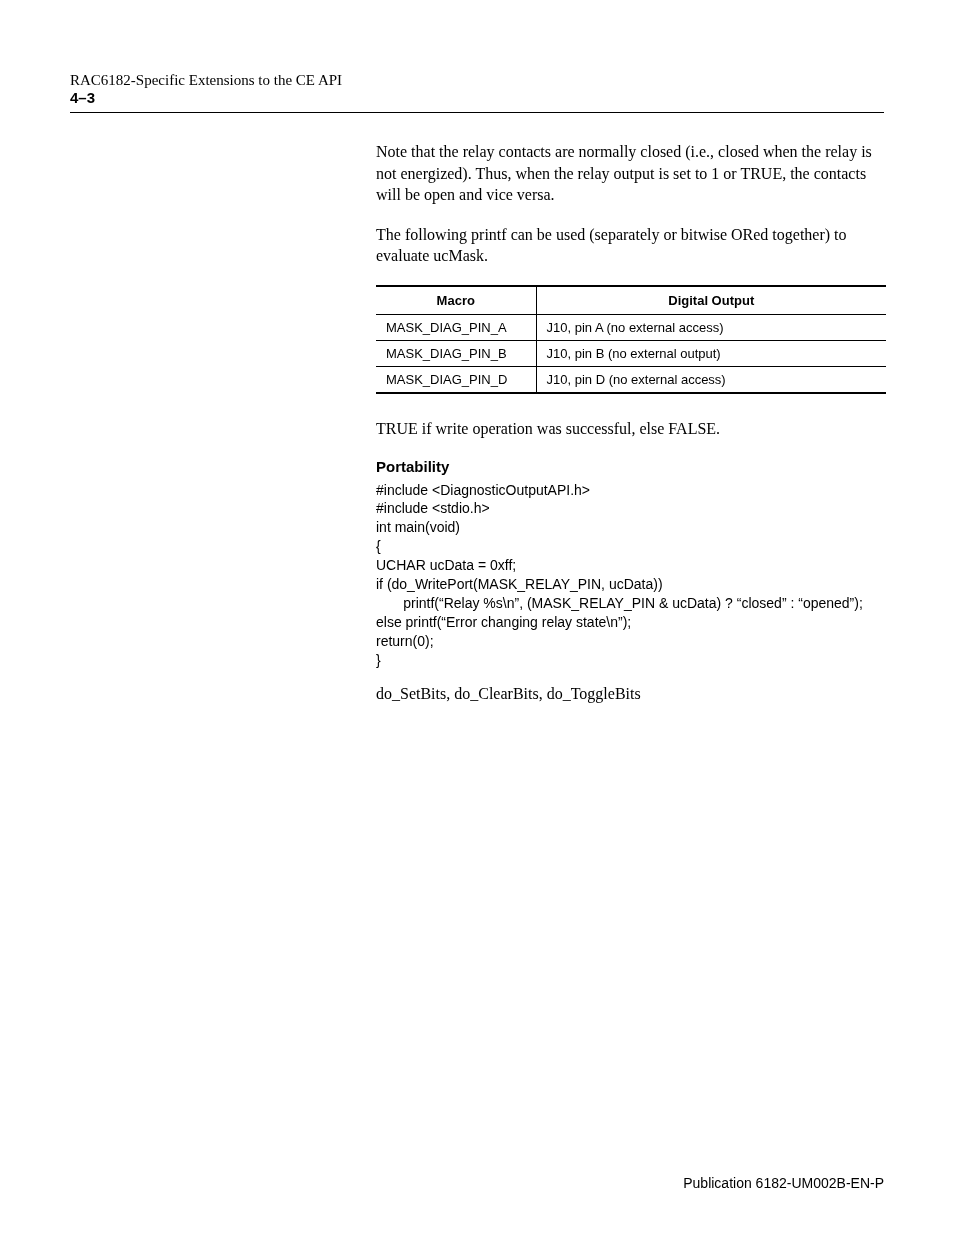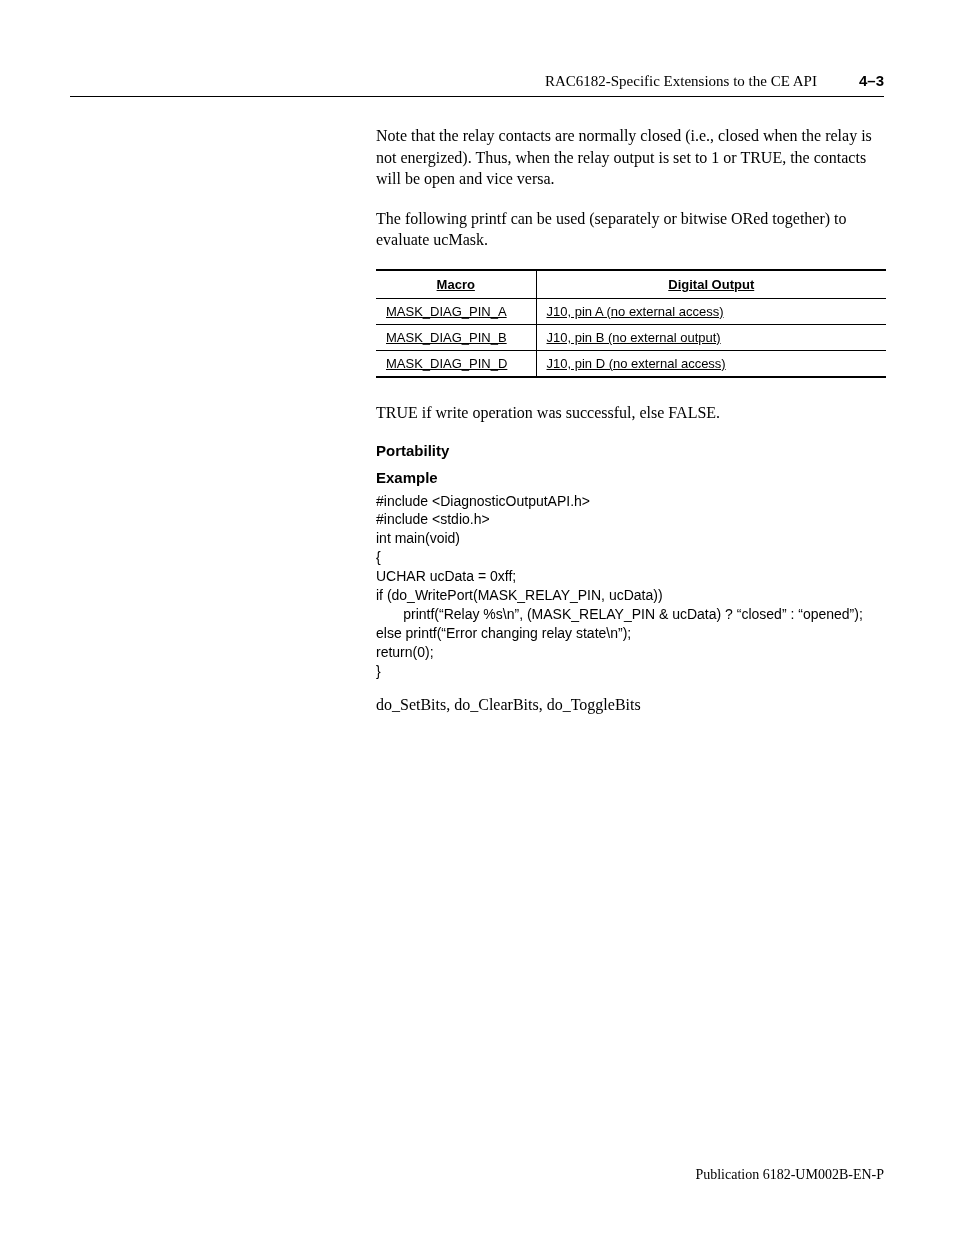--- a/index.html
+++ b/index.html
@@ -13,44 +13,43 @@
     }
     .page {
       padding: 72px 70px 50px 70px;
       height: 100%;
       position: relative;
     }
     .header {
       display: flex;
       justify-content: flex-end;
       align-items: baseline;
-      gap: 42px;
       border-bottom: 1px solid #000;
       padding-bottom: 6px;
       margin-bottom: 28px;
       font-size: 15px;
+      flex-direction: column;
     }
     .header .title { font-family: "Times New Roman", serif; }
     .header .pageno { font-weight: bold; font-family: Arial, Helvetica, sans-serif; font-size: 15px; }
     .content {
       margin-left: 306px;
       width: 510px;
     }
     p.body {
       font-size: 16px;
       line-height: 1.35;
       margin-bottom: 18px;
     }
     table.data {
       border-collapse: collapse;
       width: 100%;
       margin-bottom: 24px;
       font-family: Arial, Helvetica, sans-serif;
       font-size: 13px;
-      text-decoration: underline;
     }
     table.data th {
       font-weight: bold;
       text-align: center;
       border-top: 2px solid #000;
       border-bottom: 1px solid #000;
       padding: 6px 10px;
     }
     table.data th:first-child,
     table.data td:first-child {
@@ -73,23 +72,23 @@
     .code {
       font-family: Arial, Helvetica, sans-serif;
       font-size: 14px;
       line-height: 1.35;
       white-space: pre-wrap;
       margin-bottom: 14px;
     }
     .code-line { display: block; }
     .footer {
       position: absolute;
-      bottom: 52px;
+      bottom: 44px;
       right: 70px;
-      font-family: Liberation Serif, serif;
+      font-family: Liberation Sans, sans-serif;
       font-size: 14px;
     }
   </style>
 </head>
 <body>
 
 <div class="page">
   <div class="header">
     <span class="title">RAC6182-Specific Extensions to the CE API</span>
     <span class="pageno">4–3</span>
@@ -120,21 +119,20 @@
           <td>MASK_DIAG_PIN_D</td>
           <td>J10, pin D (no external access)</td>
         </tr>
       </tbody>
     </table>
 
     <p class="body">TRUE if write operation was successful, else FALSE.</p>
 
     <h3 class="section">Portability</h3>
 
-    <h3 class="section">Example</h3>
     <div class="code"><span class="code-line">#include &lt;DiagnosticOutputAPI.h&gt;</span><span class="code-line">#include &lt;stdio.h&gt;</span><span class="code-line"></span><span class="code-line">int main(void)</span><span class="code-line">{</span><span class="code-line">UCHAR ucData = 0xff;</span><span class="code-line"></span><span class="code-line">if (do_WritePort(MASK_RELAY_PIN, ucData))</span><span class="code-line">       printf(“Relay %s\n”, (MASK_RELAY_PIN &amp; ucData) ? “closed” : “opened”);</span><span class="code-line">else printf(“Error changing relay state\n”);</span><span class="code-line"></span><span class="code-line">return(0);</span><span class="code-line">}</span></div>
 
     <p class="body">do_SetBits, do_ClearBits, do_ToggleBits</p>
 
   </div>
 
   <div class="footer">Publication 6182-UM002B-EN-P</div>
 </div>
 
 </body></html>

